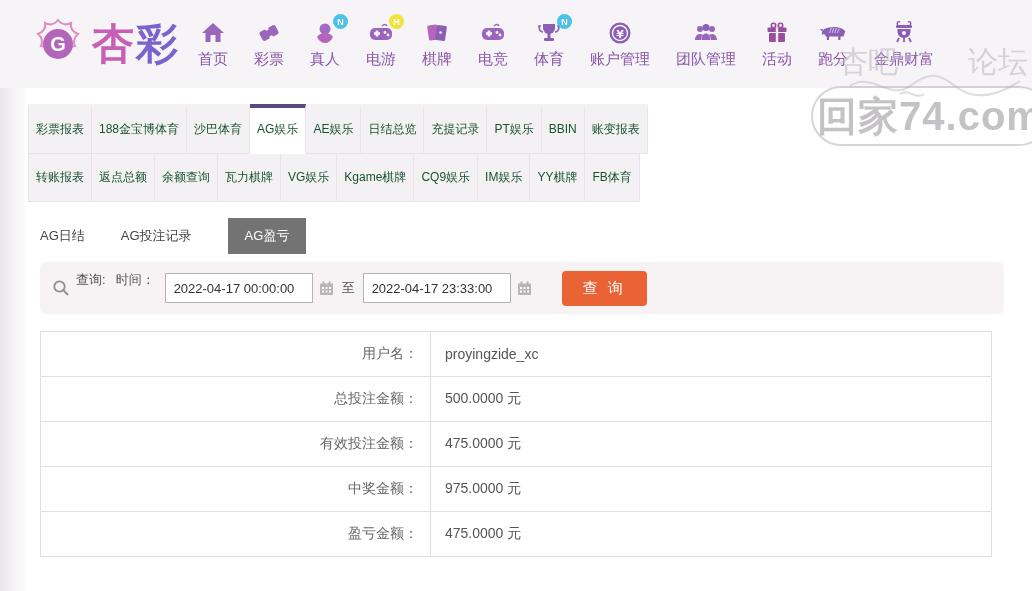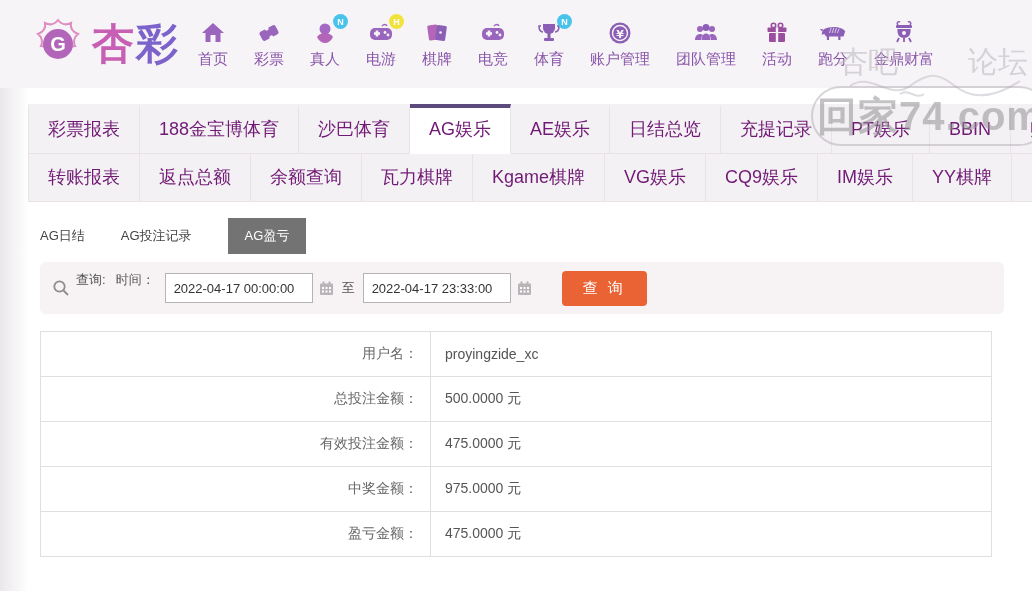--- a/index.html
+++ b/index.html
@@ -39,23 +39,23 @@
   .wm-site {
     left:811px; top:86px; width:238px; height:60px;
     border:2px solid rgba(178,172,180,0.5); border-radius:34px;
     display:flex; align-items:center; justify-content:center;
     font-size:40px; font-weight:bold; color:rgba(148,144,150,0.55); letter-spacing:1px; white-space:nowrap;
   }
   
   .tabs { position:absolute; left:28px; top:104px; z-index:2; }
   .tab-row { display:flex; }
   .tab {
-    height:50px; line-height:43px; padding:0 19px; background:#f4f1f4;
+    height:50px; line-height:43px; padding:0 7px; background:#f4f1f4;
     border-top:4px solid transparent; border-right:1px solid #e9e3e9; border-bottom:1px solid #e9e3e9;
-    font-size:18px; color:#701a75; cursor:pointer; white-space:nowrap;
+    font-size:12px; color:#14532d; cursor:pointer; white-space:nowrap;
   }
   .tab:first-child { border-left:1px solid #e9e3e9; }
   .tab.active { background:#fff; border-top-color:#5c4a7d; border-bottom-color:#fff; }
   .tab-row2 .tab { height:48px; line-height:47px; border-top:none; }
   
   .subtabs { position:absolute; left:40px; top:218px; height:36px; display:flex; align-items:center; gap:36px; z-index:2; }
   .subtab { font-size:13px; color:#444; cursor:pointer; padding:9px 0; }
   .subtab.active { background:#737373; color:#fff; padding:9px 17px; }
   
   .querybar {
@@ -278,22 +278,22 @@
     <div class="tab">充提记录</div>
     <div class="tab">PT娱乐</div>
     <div class="tab">BBIN</div>
     <div class="tab">账变报表</div>
   </div>
   <div class="tab-row tab-row2">
     <div class="tab">转账报表</div>
     <div class="tab">返点总额</div>
     <div class="tab">余额查询</div>
     <div class="tab">瓦力棋牌</div>
+    <div class="tab">VG娱乐</div>
     <div class="tab">Kgame棋牌</div>
-    <div class="tab">VG娱乐</div>
     <div class="tab">CQ9娱乐</div>
     <div class="tab">IM娱乐</div>
     <div class="tab">YY棋牌</div>
     <div class="tab">FB体育</div>
   </div>
 </div>
 
 <div class="subtabs">
   <div class="subtab">AG日结</div>
   <div class="subtab">AG投注记录</div>

